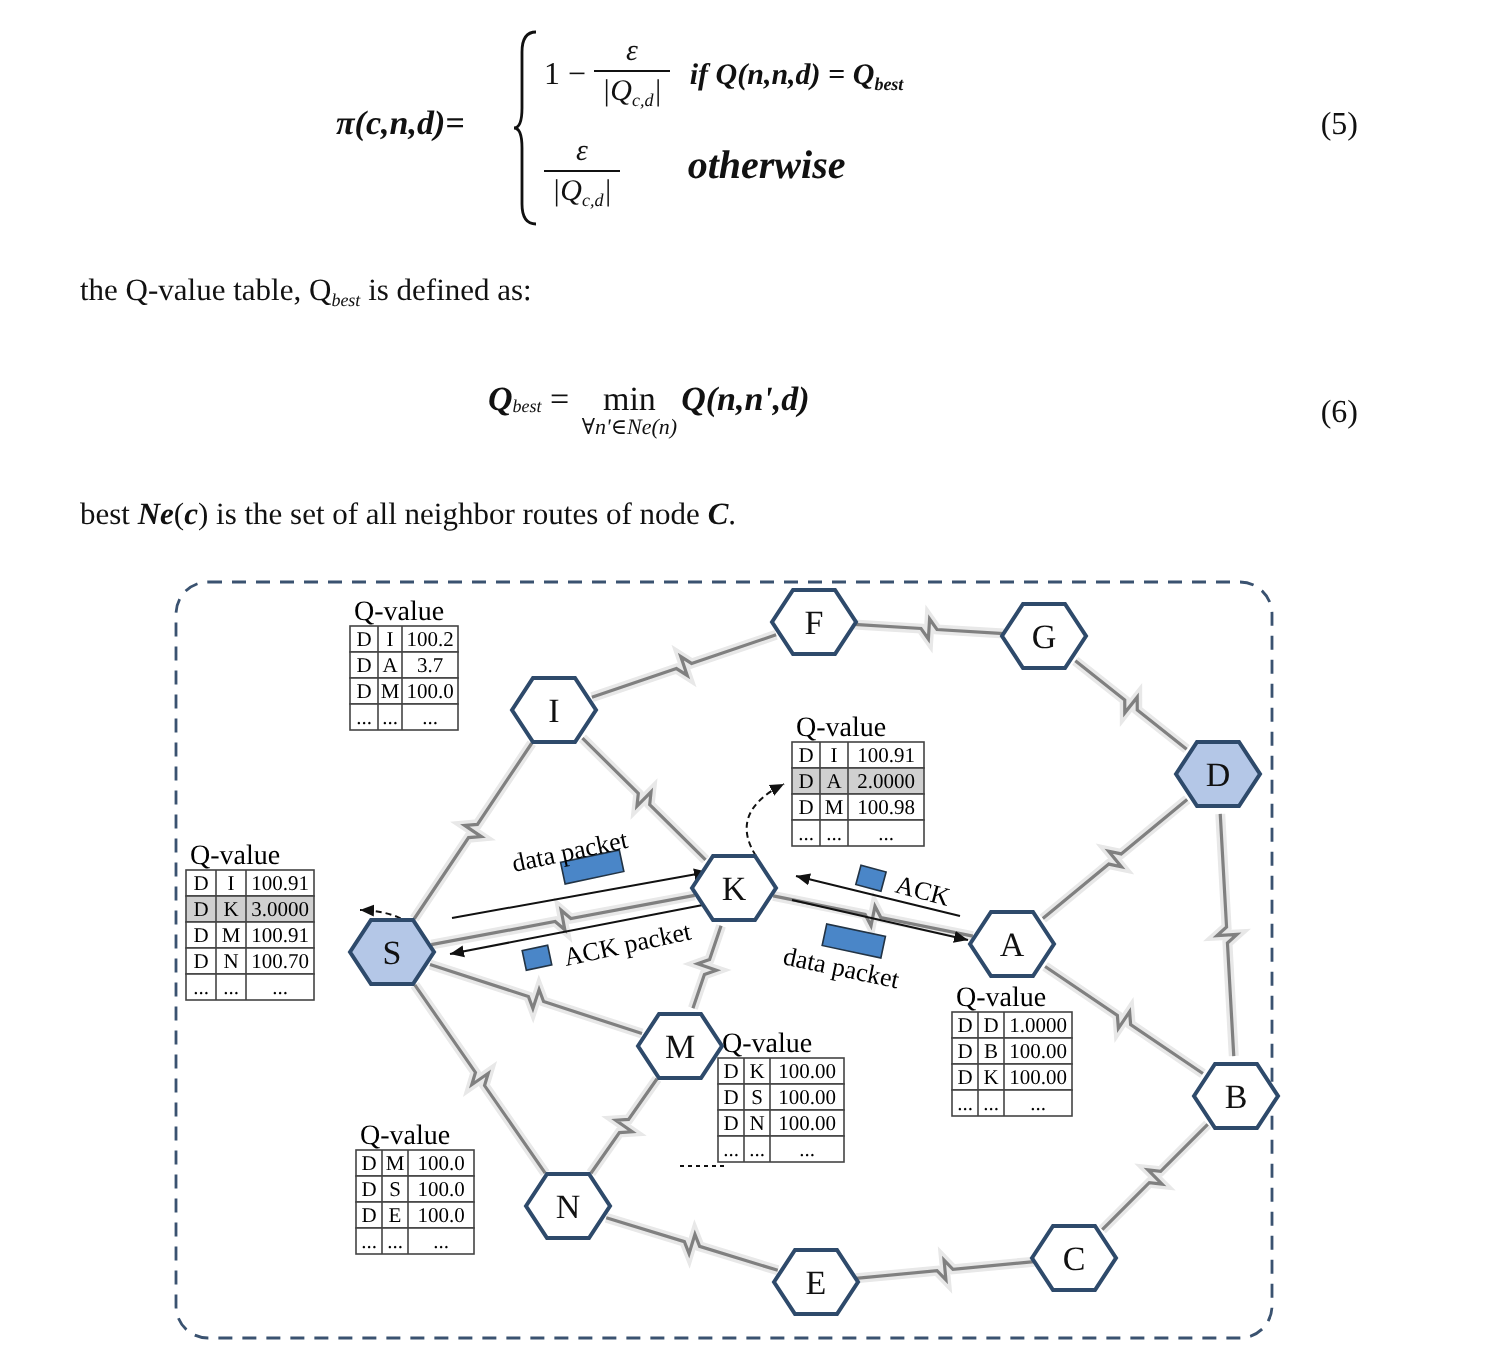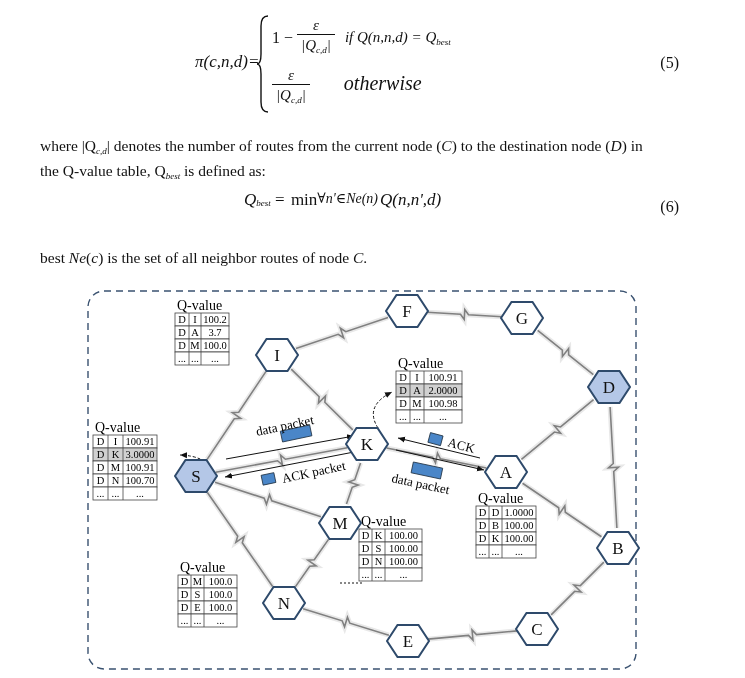--- a/index.html
+++ b/index.html
@@ -1,32 +1,32 @@
 <!DOCTYPE html>
 <html><head>
 <meta charset="utf-8">
 <style>
   html, body { margin: 0; padding: 0; background: #ffffff; }
   body { width: 745px; height: 678px; position: relative; overflow: hidden;
          font-family: "Liberation Serif", "DejaVu Serif", serif; color: #111; }
   .abs { position: absolute; }
-  .it { font-style: italic; }
+  .it { font-style: italic; font-weight: bold; }
   .sub { font-size: 9px; font-style: italic; vertical-align: -3px; }
   .eq-num { position: absolute; right: 66px; font-size: 16px; }
   .frac { display: inline-block; text-align: center; vertical-align: middle; }
   .frac .num { display: block; padding: 0 4px; border-bottom: 1px solid #111; font-style: italic; font-size: 15px; line-height: 18px; }
   .frac .den { display: block; padding: 0 4px; font-style: italic; font-size: 15px; line-height: 20px; }
   .para { font-size: 15.5px; line-height: 19px; }
   svg text { font-family: "Liberation Serif", "DejaVu Serif", serif; }
 </style>
 </head>
 <body>
 
 <div class="abs" style="left:0;top:0;width:745px;height:120px;">
-  <div class="abs it" style="left:195px;top:52px;font-size:17px;">π(c,n,d)=</div>
+  <div class="abs it" style="left:168px;top:52px;font-size:17px;">π(c,n,d)=</div>
   <svg class="abs" style="left:256px;top:14px;" width="14" height="100">
     <path d="M12 2 Q5 2 5 12 L5 40 Q5 50 1 50 Q5 50 5 60 L5 88 Q5 98 12 98" fill="none" stroke="#111" stroke-width="1.4"></path>
   </svg>
   <div class="abs" style="left:272px;top:16px;height:44px;display:flex;align-items:center;font-size:16px;">
     <span>1 −</span>
     <span class="frac" style="margin-left:4px;">
       <span class="num">ε</span>
       <span class="den"><span>|Q</span><span class="sub">c,d</span><span>|</span></span>
     </span>
     <span class="it" style="margin-left:10px;font-size:15px;"><span>if Q(n,n,d) = Q</span><span class="sub">best</span></span>
@@ -36,35 +36,32 @@
       <span class="num">ε</span>
       <span class="den"><span>|Q</span><span class="sub">c,d</span><span>|</span></span>
     </span>
     <span class="it" style="margin-left:34px;font-size:20px;margin-top:-10px;">otherwise</span>
   </div>
   <div class="eq-num" style="top:54px;">(5)</div>
 </div>
 
 <div class="abs para" style="left:40px;top:136px;width:660px;">
   <div>
-    <span>where |Q</span><span class="sub">c,d</span><span>| denotes the number of routes from the current node (</span><span class="it">C</span><span>) to the destination node (</span><span class="it">D</span><span>) in</span>
-  </div>
-  <div>
     <span>the Q-value table, Q</span><span class="sub">best</span><span> is defined as:</span>
   </div>
 </div>
 
 <div class="abs" style="left:0;top:188px;width:745px;height:40px;">
   <div class="abs" style="left:244px;top:2px;font-size:17px;display:flex;align-items:flex-start;">
     <span class="it">Q</span>
       <span class="sub" style="margin-top:8px;">best</span>
     <span style="white-space:pre;"> = </span>
-    <span style="display:inline-flex;flex-direction:row;align-items:center;margin:0 2px;">
+    <span style="display:inline-flex;flex-direction:column;align-items:center;margin:0 2px;">
       <span>min</span>
-      <span style="font-size:14px;font-style:italic;margin-top:-3px;">∀n'∈Ne(n)</span>
+      <span style="font-size:11px;font-style:italic;margin-top:-3px;">∀n'∈Ne(n)</span>
     </span>
     <span class="it">Q(n,n',d)</span>
   </div>
   <div class="eq-num" style="top:10px;">(6)</div>
 </div>
 
 <div class="abs para" style="left:40px;top:248px;">
   <span>best </span><span class="it">Ne</span><span>(</span><span class="it">c</span><span>) is the set of all neighbor routes of node </span><span class="it">C</span><span>.</span>
 </div>
 

